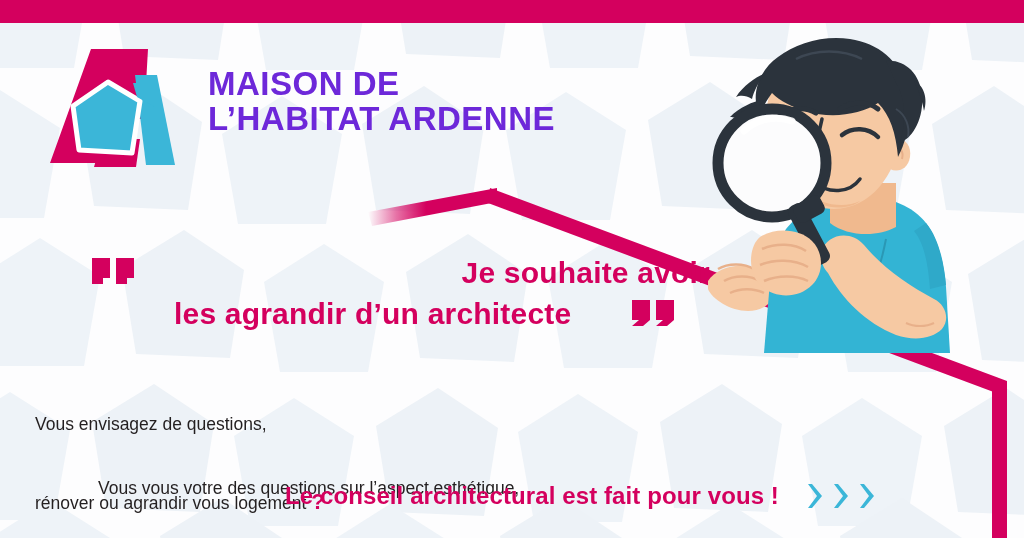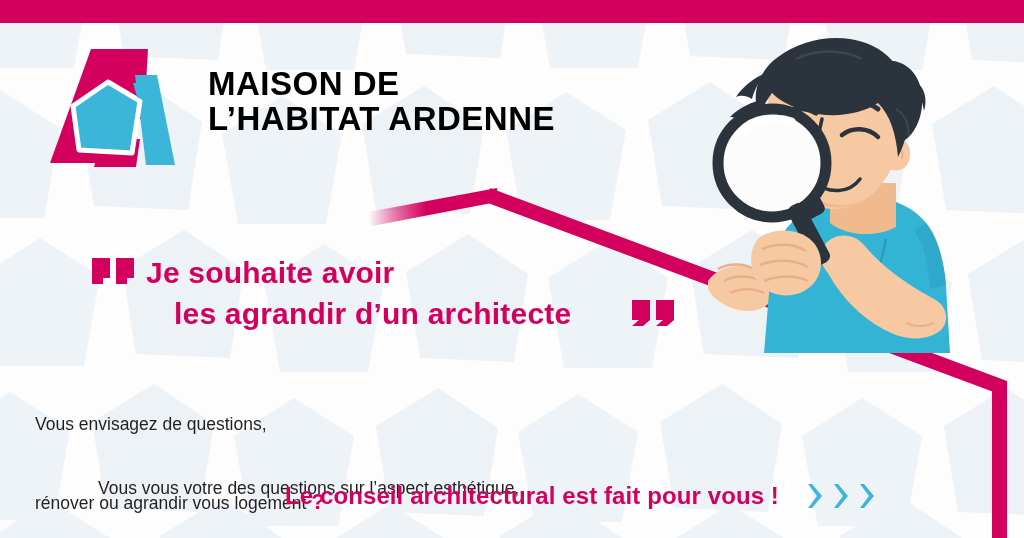--- a/index.html
+++ b/index.html
@@ -61,21 +61,21 @@
   .logo-text {
     margin-left: 20px;
     margin-top: 19px;
   }
   .logo-title {
     font-family: "Liberation Sans", sans-serif;
     font-weight: bold;
     font-size: 33px;
     line-height: 35px;
     letter-spacing: 0.5px;
-    color: #000000;
+    color: #6d28d9;
     white-space: pre;
   }
   .logo-sub {
     font-family: "Liberation Sans", sans-serif;
     font-size: 13.2px;
     letter-spacing: 0.35px;
     color: #2b2b2b;
     margin-top: 5px;
     white-space: pre;
   }
@@ -90,21 +90,21 @@
   }
   .headline {
     font-family: "Liberation Sans", sans-serif;
     font-weight: bold;
     color: #d4005e;
     font-size: 30px;
     line-height: 41px;
     letter-spacing: 0.2px;
     white-space: pre;
   }
-  .headline-l1 { margin-left: 56px; }
+  .headline-l1 { margin-left: 56px; text-align: right; }
   .headline-l2 { margin-left: 84px; }
   .quote-open {
     position: absolute;
     left: 0;
     top: 6px;
   }
   .quote-close {
     position: absolute;
     left: 540px;
     top: 48px;

